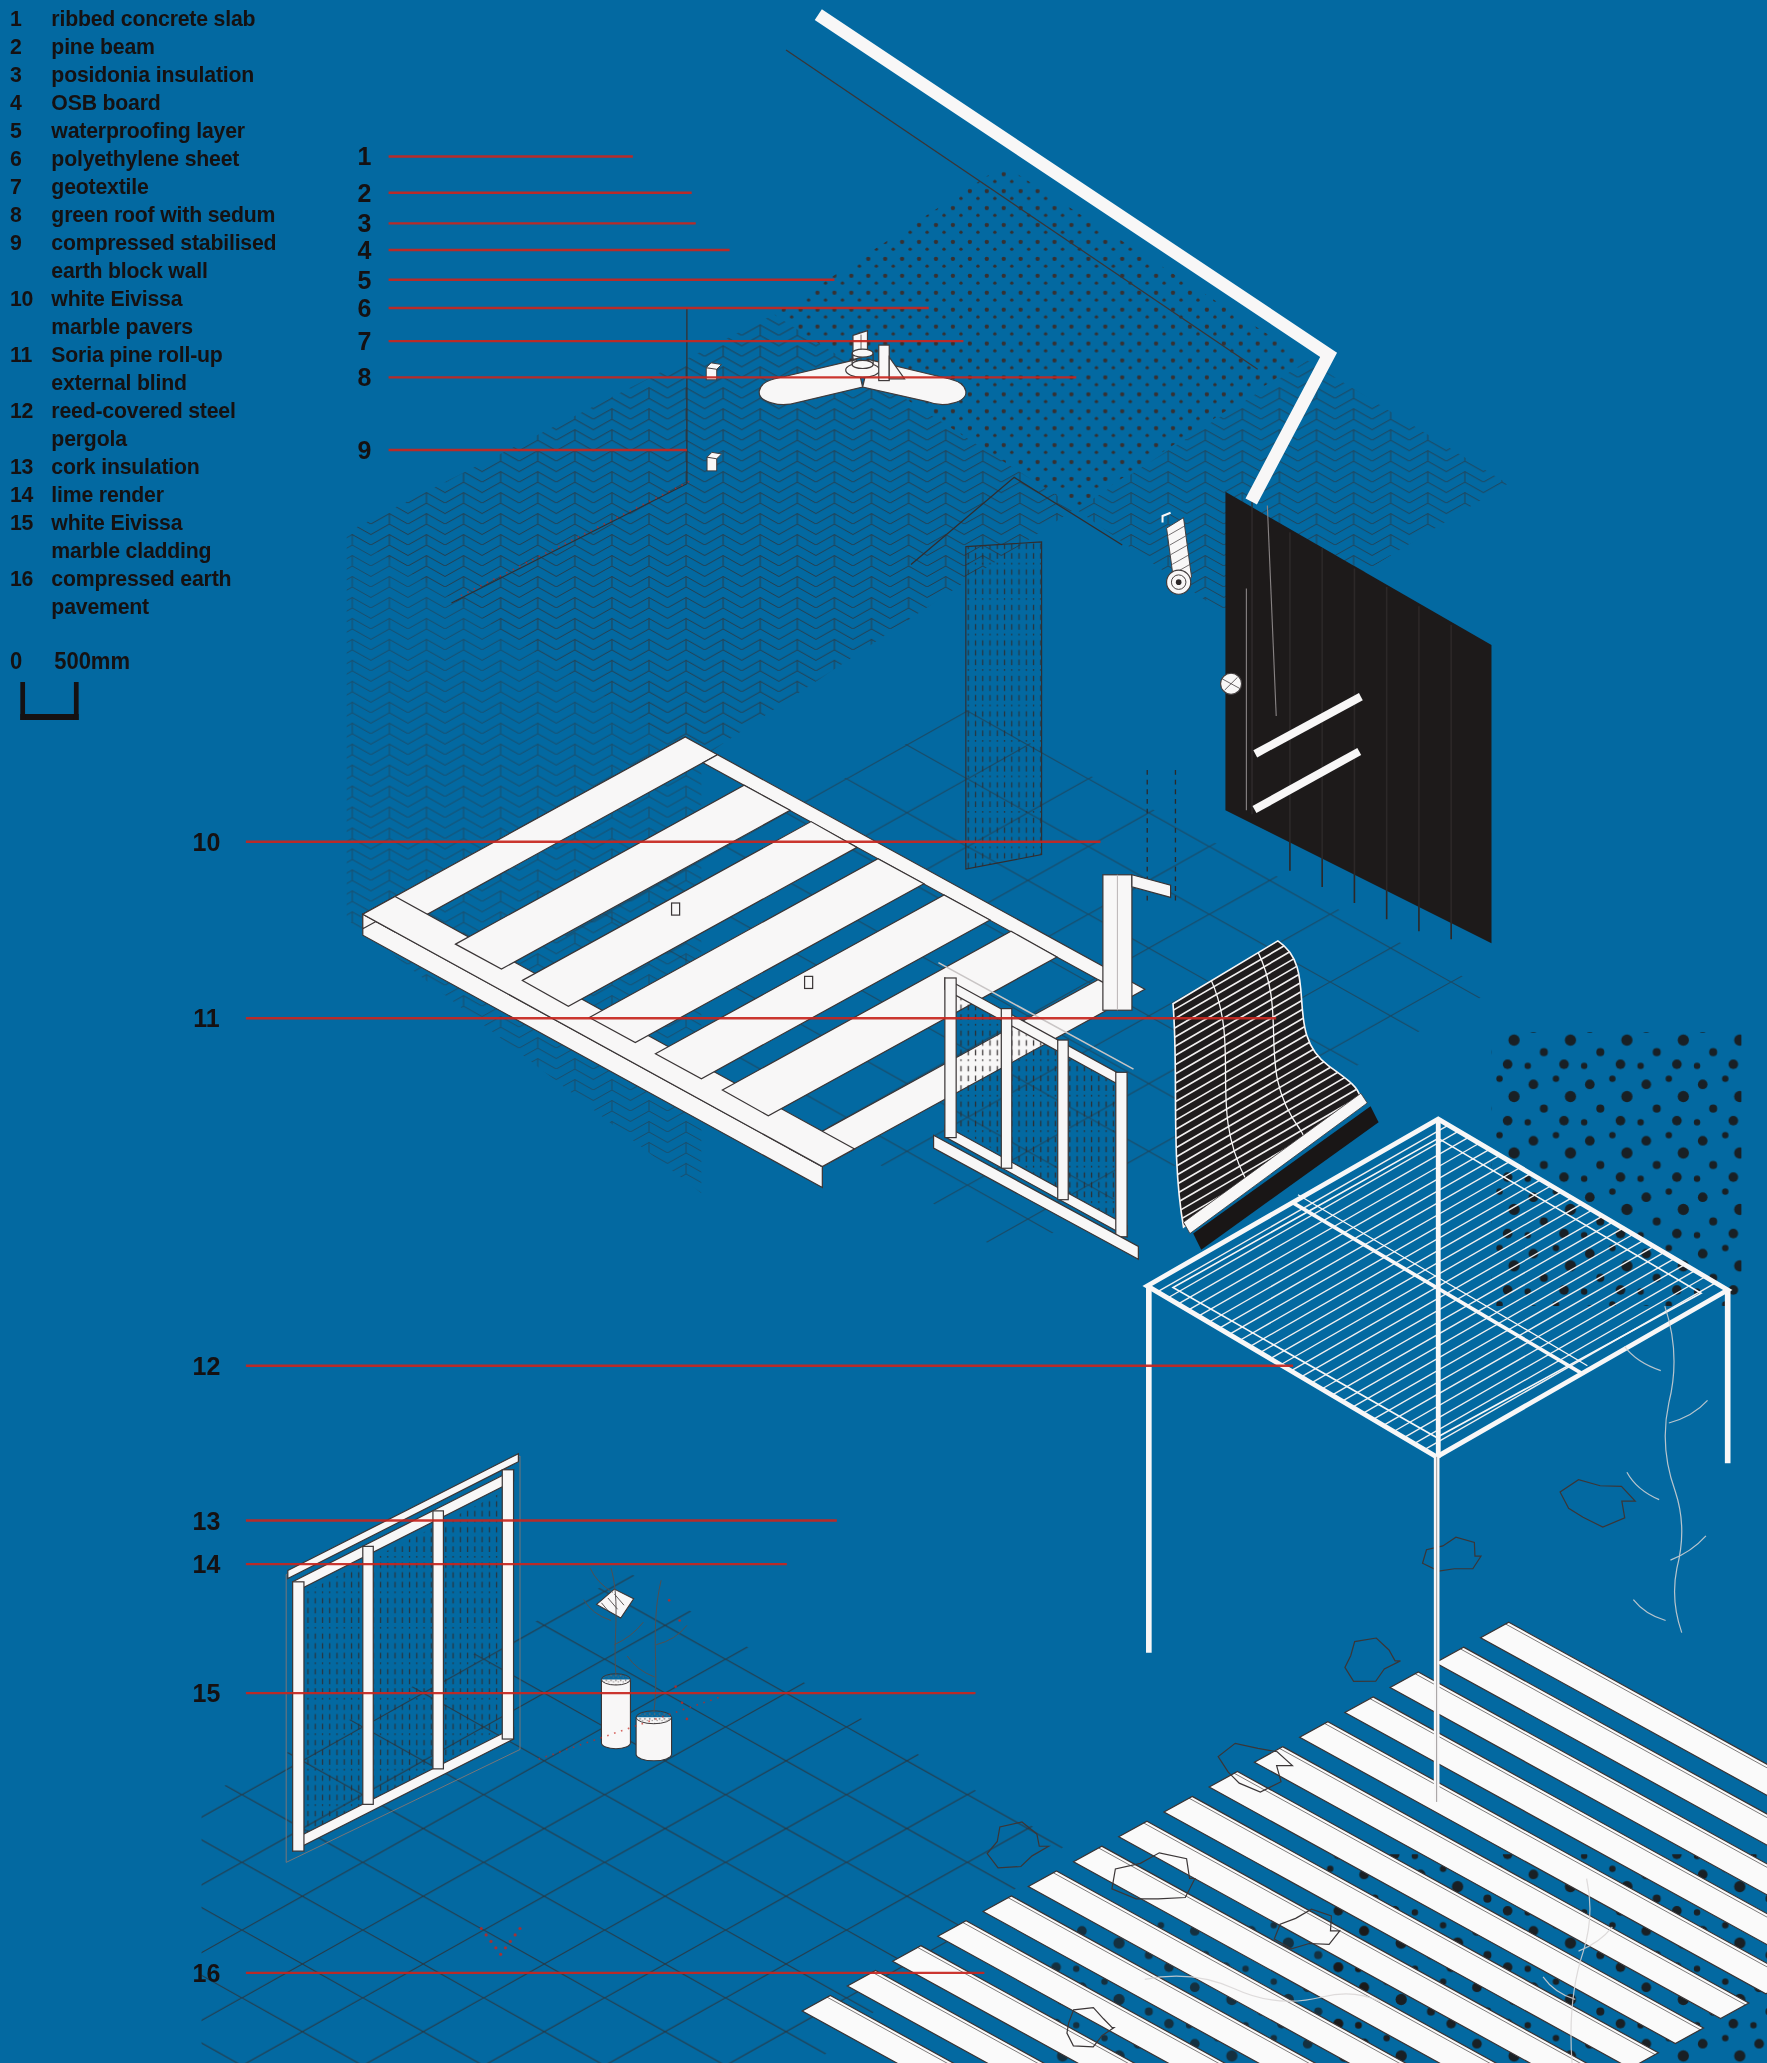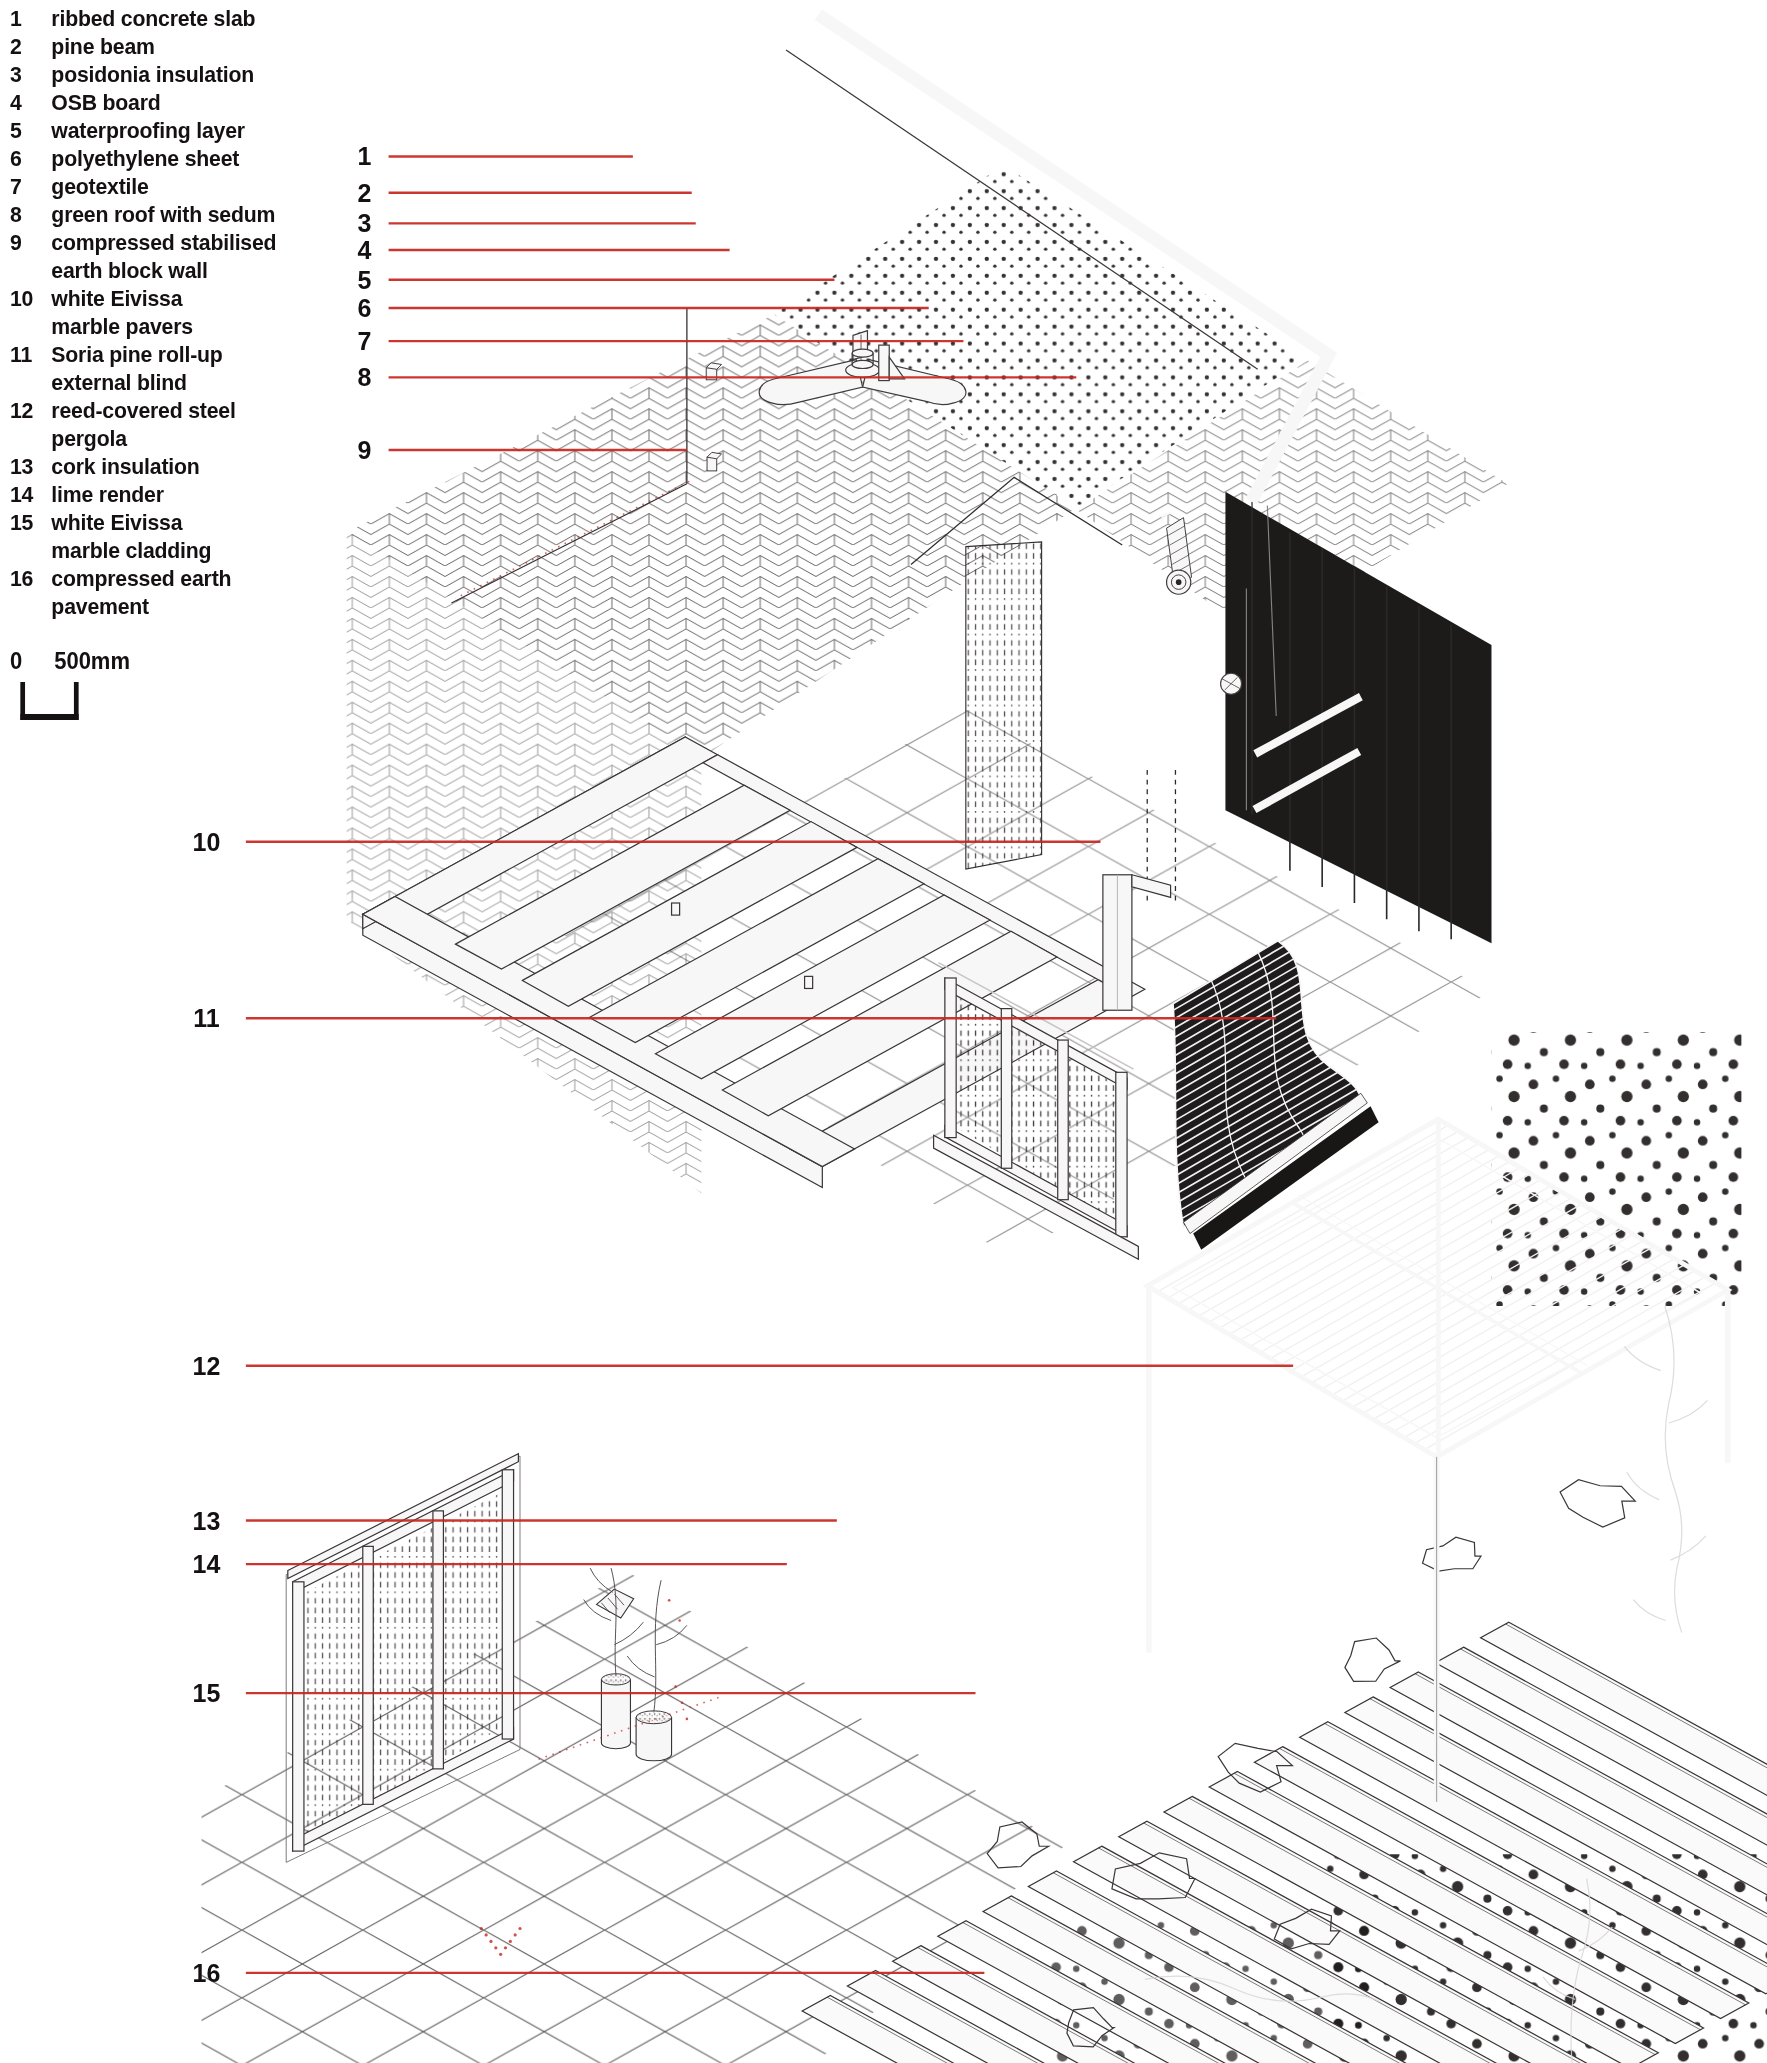--- a/index.html
+++ b/index.html
@@ -1,16 +1,16 @@
 <!DOCTYPE html>
 <html style="font-size:13px"><head>
 <meta charset="utf-8">
 <style>
   html,body{margin:0;padding:0;background:#252122;}
-  #stage{position:relative;width:1768px;height:2064px;background:#ffffff;overflow:hidden;
+  #stage{position:relative;width:1768px;height:2064px;background:#0369a1;overflow:hidden;
          font-family:"Liberation Sans",sans-serif;}
   #drawing{position:absolute;left:0;top:0;width:1768px;height:2064px;}
   
   #legend{position:absolute;left:9.7px;top:4.8px;width:347px;color:#151112;
           font-weight:bold;font-size:22.6px;line-height:28px;letter-spacing:-0.2px;
           transform:scaleX(0.94);transform-origin:left top;}
   .lg-row{display:flex;}
   .lg-num{width:44px;flex:0 0 44px;}
   .lg-txt{flex:1;}
   #scale-group{position:absolute;left:9.7px;top:648px;color:#151112;font-weight:bold;

